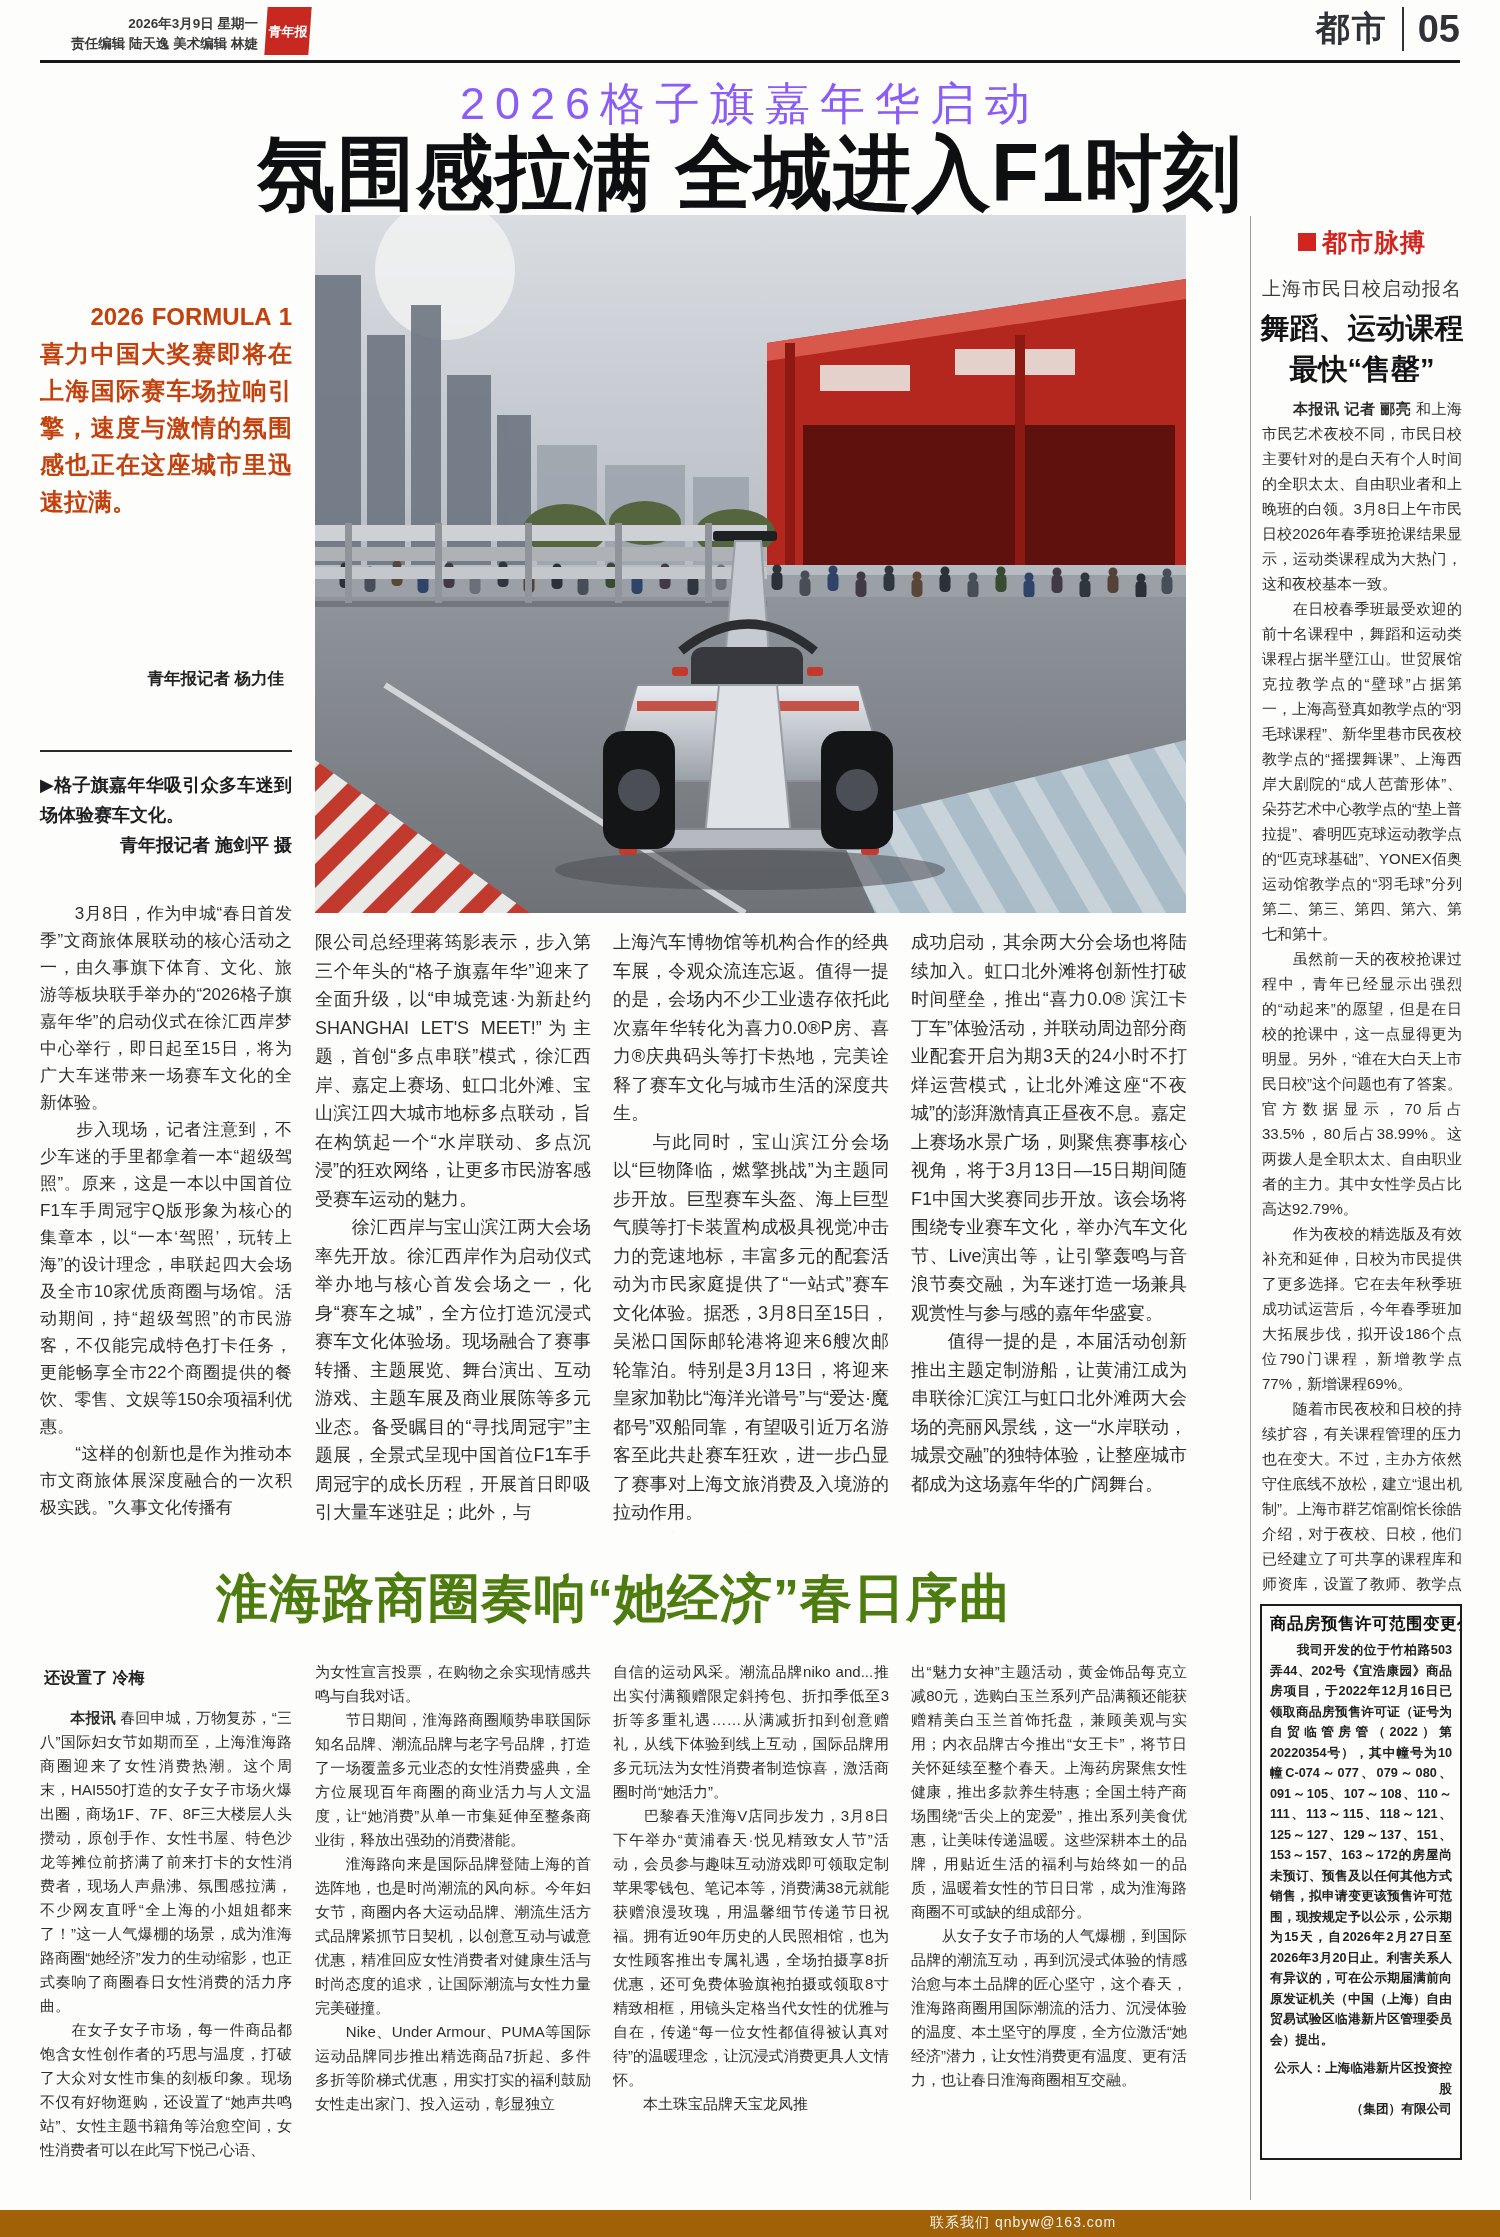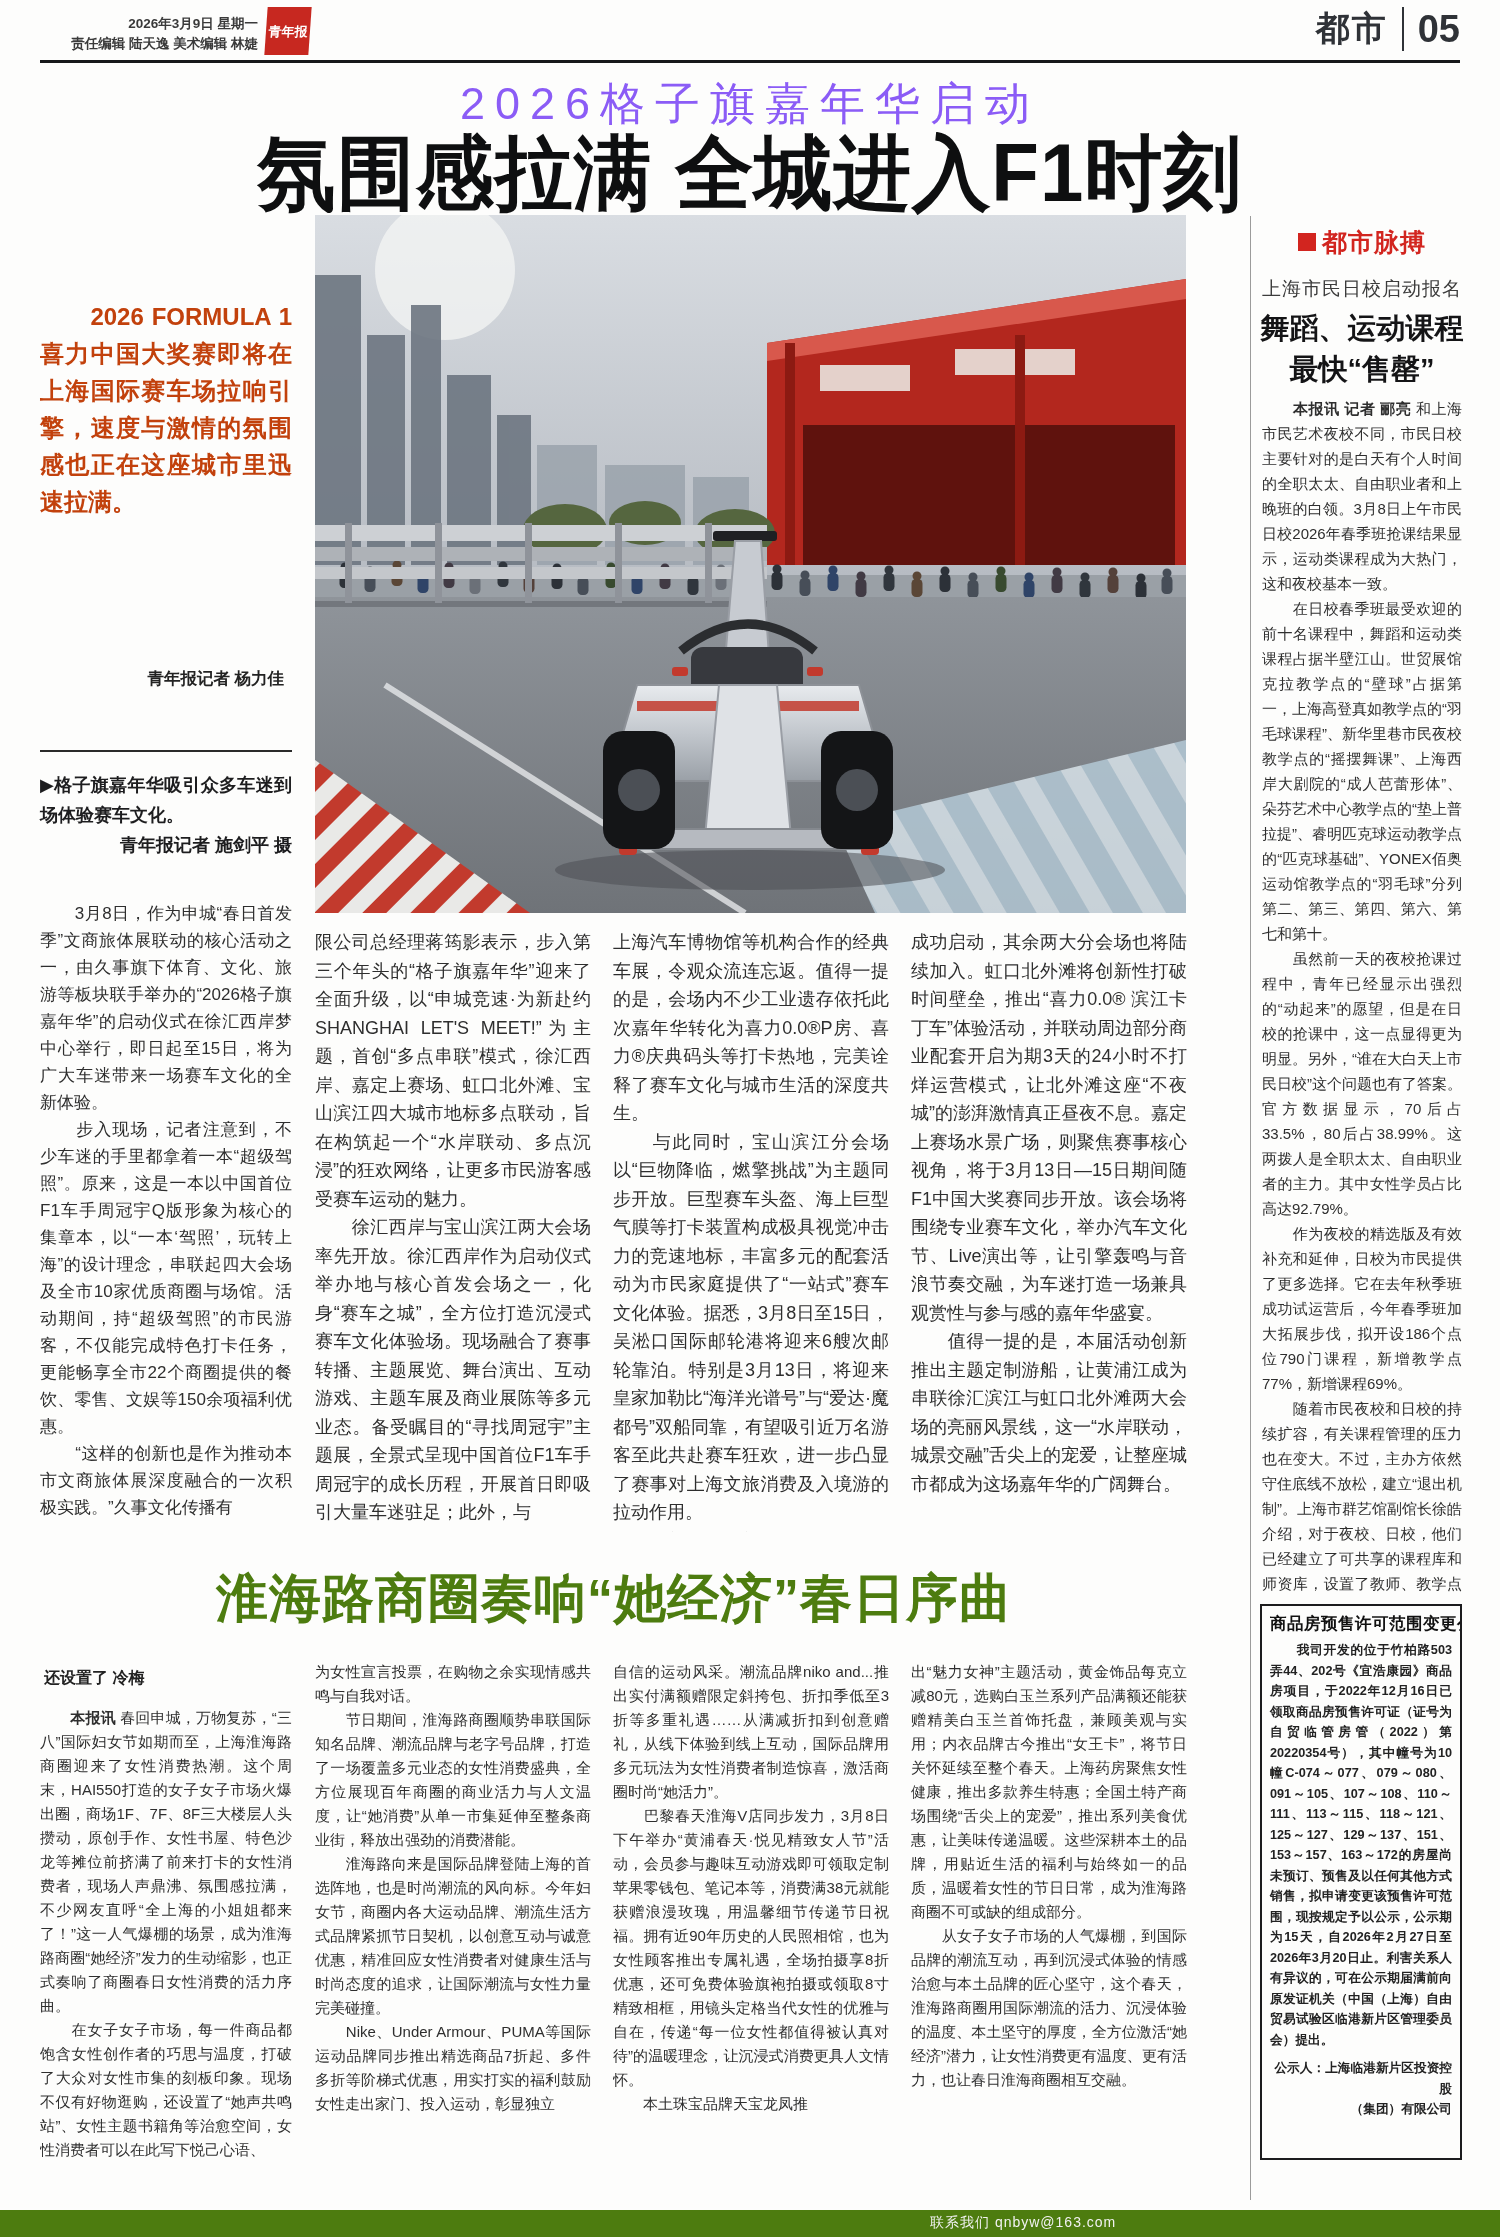--- a/index.html
+++ b/index.html
@@ -70,21 +70,21 @@
     font-size:15px; line-height:25px; text-align:justify; color:#2e2e2e; overflow:hidden; }
   .rail-body p, .col p { margin:0; }
   
   .notice { position:absolute; left:1260px; top:1604px; width:202px; height:556px;
     border:2.5px solid #1c1c1e; background:#fdfdfc; padding:7px 8px; overflow:hidden; }
   .notice-title { font-size:16.5px; font-weight:900; color:#111; text-align:center;
     letter-spacing:0.5px; margin-bottom:5px; white-space:nowrap; }
   .notice-body { font-size:12.7px; line-height:20.5px; text-align:justify; color:#222; font-weight:600; }
   .notice-sig { font-size:12.7px; line-height:20.5px; color:#222; font-weight:600; text-align:right; margin-top:8px; }
   
-  .footer-bar { position:absolute; left:0; top:2210px; width:1500px; height:27px; background:#4d7c0f;padding-left:44px; }
+  .footer-bar { position:absolute; left:0; top:2210px; width:1500px; height:27px; background:#a16207;padding-left:44px; }
   .footer-contact { position:absolute; left:62%; top:4px; color:#f2f2f2; font-size:14px; letter-spacing:1px; }
 </style>
 </head>
 <body>
 
 <div id="page">
 
   <div class="date-block">
     <div>2026年3月9日 星期一</div>
     <div>责任编辑 陆天逸 美术编辑 林婕</div>
@@ -252,21 +252,21 @@
       <p>限公司总经理蒋筠影表示，步入第三个年头的“格子旗嘉年华”迎来了全面升级，以“申城竞速·为新赴约 SHANGHAI LET'S MEET!”为主题，首创“多点串联”模式，徐汇西岸、嘉定上赛场、虹口北外滩、宝山滨江四大城市地标多点联动，旨在构筑起一个“水岸联动、多点沉浸”的狂欢网络，让更多市民游客感受赛车运动的魅力。</p>
       <p>　　徐汇西岸与宝山滨江两大会场率先开放。徐汇西岸作为启动仪式举办地与核心首发会场之一，化身“赛车之城”，全方位打造沉浸式赛车文化体验场。现场融合了赛事转播、主题展览、舞台演出、互动游戏、主题车展及商业展陈等多元业态。备受瞩目的“寻找周冠宇”主题展，全景式呈现中国首位F1车手周冠宇的成长历程，开展首日即吸引大量车迷驻足；此外，与</p>
     </div>
   <div class="col lead-col lead-col-3">
       <p>上海汽车博物馆等机构合作的经典车展，令观众流连忘返。值得一提的是，会场内不少工业遗存依托此次嘉年华转化为喜力0.0®P房、喜力®庆典码头等打卡热地，完美诠释了赛车文化与城市生活的深度共生。</p>
       <p>　　与此同时，宝山滨江分会场以“巨物降临，燃擎挑战”为主题同步开放。巨型赛车头盔、海上巨型气膜等打卡装置构成极具视觉冲击力的竞速地标，丰富多元的配套活动为市民家庭提供了“一站式”赛车文化体验。据悉，3月8日至15日，吴淞口国际邮轮港将迎来6艘次邮轮靠泊。特别是3月13日，将迎来皇家加勒比“海洋光谱号”与“爱达·魔都号”双船同靠，有望吸引近万名游客至此共赴赛车狂欢，进一步凸显了赛事对上海文旅消费及入境游的拉动作用。</p>
       <p>　　随着徐汇、宝山两大会场的</p>
     </div>
   <div class="col lead-col lead-col-4">
       <p>成功启动，其余两大分会场也将陆续加入。虹口北外滩将创新性打破时间壁垒，推出“喜力0.0® 滨江卡丁车”体验活动，并联动周边部分商业配套开启为期3天的24小时不打烊运营模式，让北外滩这座“不夜城”的澎湃激情真正昼夜不息。嘉定上赛场水景广场，则聚焦赛事核心视角，将于3月13日—15日期间随F1中国大奖赛同步开放。该会场将围绕专业赛车文化，举办汽车文化节、Live演出等，让引擎轰鸣与音浪节奏交融，为车迷打造一场兼具观赏性与参与感的嘉年华盛宴。</p>
-      <p>　　值得一提的是，本届活动创新推出主题定制游船，让黄浦江成为串联徐汇滨江与虹口北外滩两大会场的亮丽风景线，这一“水岸联动，城景交融”舌尖上的宠爱，让整座城市都成为这场嘉年华的广阔舞台。</p>
+      <p>　　值得一提的是，本届活动创新推出主题定制游船，让黄浦江成为串联徐汇滨江与虹口北外滩两大会场的亮丽风景线，这一“水岸联动，城景交融”的独特体验，让整座城市都成为这场嘉年华的广阔舞台。</p>
     </div>
 
   <div class="second-headline">淮海路商圈奏响“她经济”春日序曲</div>
   <div class="second-byline">还设置了 冷梅</div>
 
   <div class="col sec-col sec-col-1">
     <p><span class="bold-lead">　　本报讯 </span><span>春回申城，万物复苏，“三八”国际妇女节如期而至，上海淮海路商圈迎来了女性消费热潮。这个周末，HAI550打造的女子女子市场火爆出圈，商场1F、7F、8F三大楼层人头攒动，原创手作、女性书屋、特色沙龙等摊位前挤满了前来打卡的女性消费者，现场人声鼎沸、氛围感拉满，不少网友直呼“全上海的小姐姐都来了！”这一人气爆棚的场景，成为淮海路商圈“她经济”发力的生动缩影，也正式奏响了商圈春日女性消费的活力序曲。</span></p>
     <span><p>　　在女子女子市场，每一件商品都饱含女性创作者的巧思与温度，打破了大众对女性市集的刻板印象。现场不仅有好物逛购，还设置了“她声共鸣站”、女性主题书籍角等治愈空间，女性消费者可以在此写下悦己心语、</p></span>
   </div>
   <div class="col sec-col sec-col-2">

